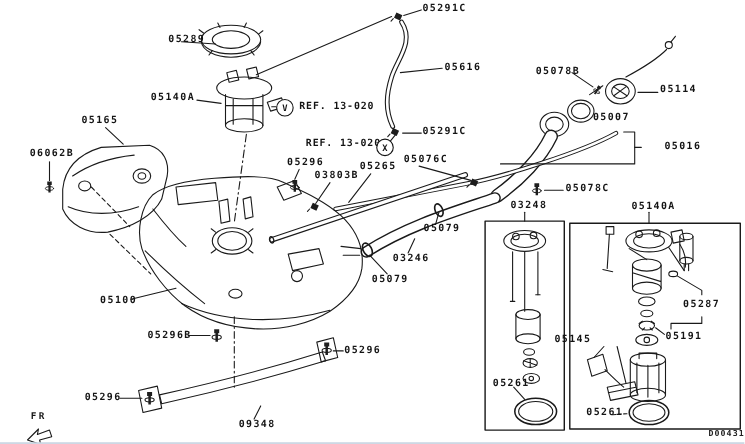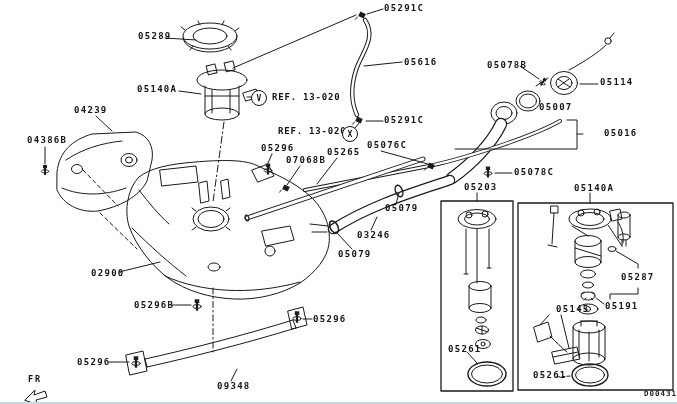--- a/index.html
+++ b/index.html
@@ -236,48 +236,48 @@
     <path d="M381,151 L428,164"></path>
     <path d="M96,116 L112,131"></path>
     <path d="M45,147 L45,164"></path>
   </g>
 
   <g>
     <path d="M25,400 L35,390 L34,395 L45,391 L47,397 L36,400 L37,404 Z" fill="#fff"></path>
   </g>
 </svg>
 
-<div class="lbl" style="left:138px;top:31px">05289</div>
+<div class="lbl" style="left:153px;top:31px">05289</div>
 <div class="lbl" style="left:137px;top:84px">05140A</div>
 <div class="lbl" style="left:384px;top:3px">05291C</div>
 <div class="lbl" style="left:404px;top:57px">05616</div>
 <div class="lbl" style="left:384px;top:115px">05291C</div>
 <div class="lbl" style="left:487px;top:60px">05078B</div>
 <div class="lbl" style="left:600px;top:77px">05114</div>
 <div class="lbl" style="left:539px;top:102px">05007</div>
 <div class="lbl" style="left:604px;top:128px">05016</div>
-<div class="lbl" style="left:74px;top:105px">04239</div>
-<div class="lbl" style="left:27px;top:135px">04386B</div>
+<div class="lbl" style="left:74px;top:105px">05165</div>
+<div class="lbl" style="left:27px;top:135px">06062B</div>
 <div class="lbl" style="left:261px;top:143px">05296</div>
-<div class="lbl" style="left:286px;top:155px">07068B</div>
+<div class="lbl" style="left:286px;top:155px">03803B</div>
 <div class="lbl" style="left:327px;top:147px">05265</div>
 <div class="lbl" style="left:367px;top:140px">05076C</div>
 <div class="lbl" style="left:514px;top:167px">05078C</div>
-<div class="lbl" style="left:464px;top:182px">05203</div>
+<div class="lbl" style="left:464px;top:182px">03248</div>
 <div class="lbl" style="left:574px;top:183px">05140A</div>
 <div class="lbl" style="left:385px;top:203px">05079</div>
 <div class="lbl" style="left:357px;top:230px">03246</div>
 <div class="lbl" style="left:338px;top:249px">05079</div>
-<div class="lbl" style="left:91px;top:268px">02900</div>
+<div class="lbl" style="left:91px;top:268px">05100</div>
 <div class="lbl" style="left:134px;top:300px">05296B</div>
 <div class="lbl" style="left:313px;top:314px">05296</div>
 <div class="lbl" style="left:77px;top:357px">05296</div>
 <div class="lbl" style="left:217px;top:381px">09348</div>
 <div class="lbl" style="left:448px;top:344px">05261</div>
-<div class="lbl" style="left:556px;top:304px">05145</div>
+<div class="lbl" style="left:504px;top:304px">05145</div>
 <div class="lbl" style="left:621px;top:272px">05287</div>
 <div class="lbl" style="left:605px;top:301px">05191</div>
 <div class="lbl" style="left:533px;top:370px">05261</div>
 
 <div class="ref" style="left:272px;top:92px">REF. 13-020</div>
 <div class="refcircle" style="left:251px;top:90px">V</div>
 <div class="ref" style="left:278px;top:126px">REF. 13-020</div>
 <div class="refcircle" style="left:342px;top:126px">X</div>
 
 <div class="fr" style="left:28px;top:374px">FR</div>

